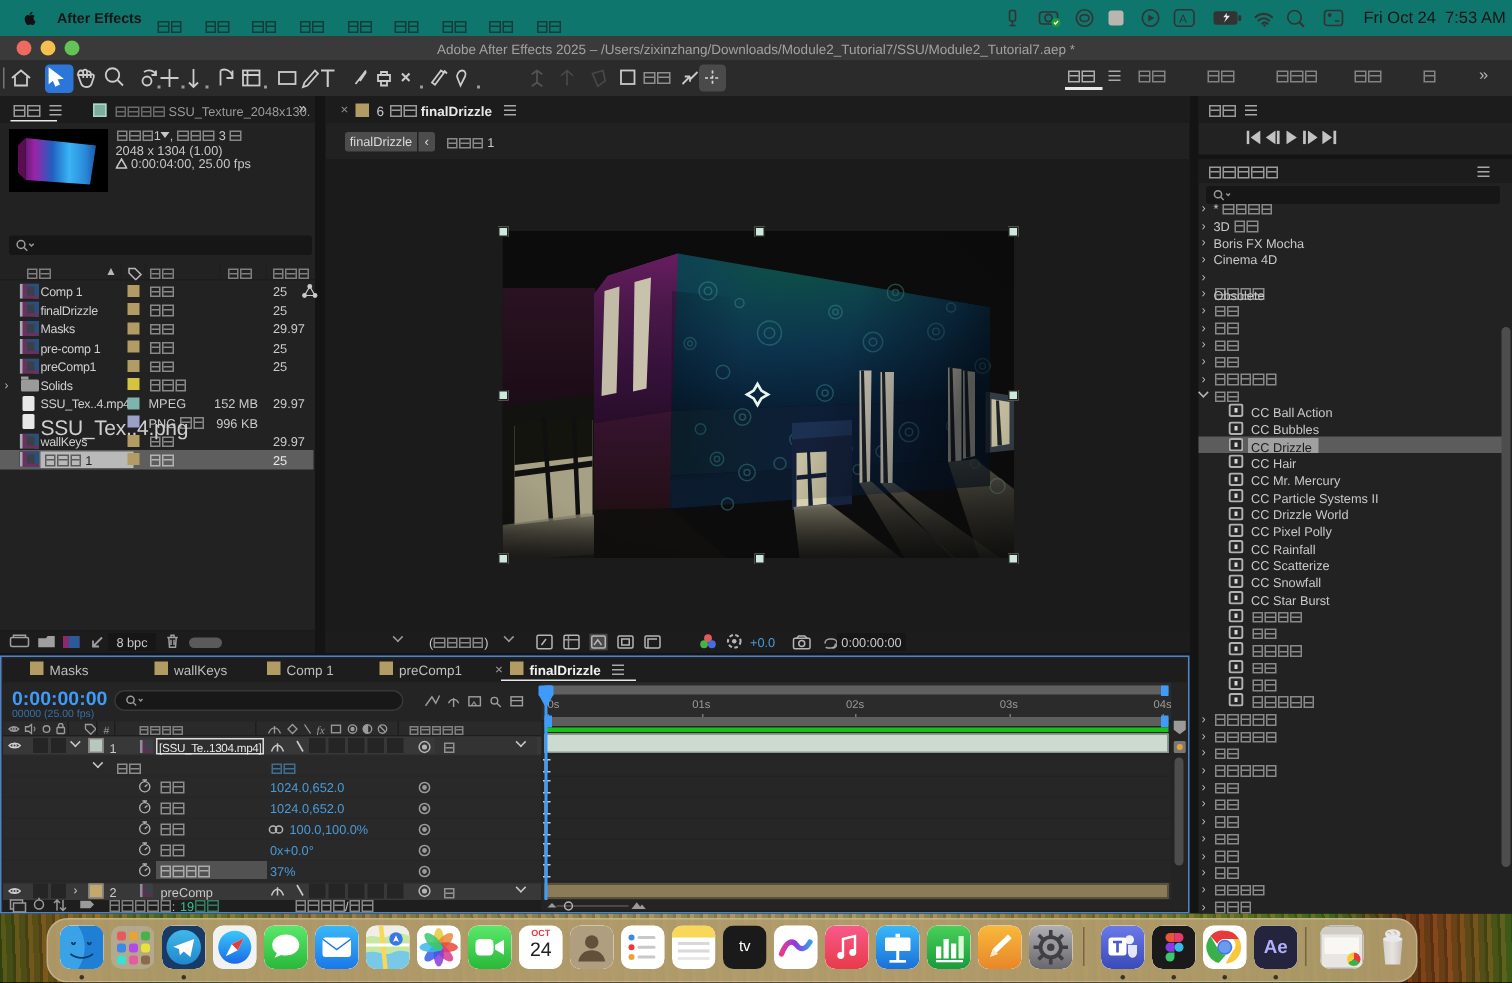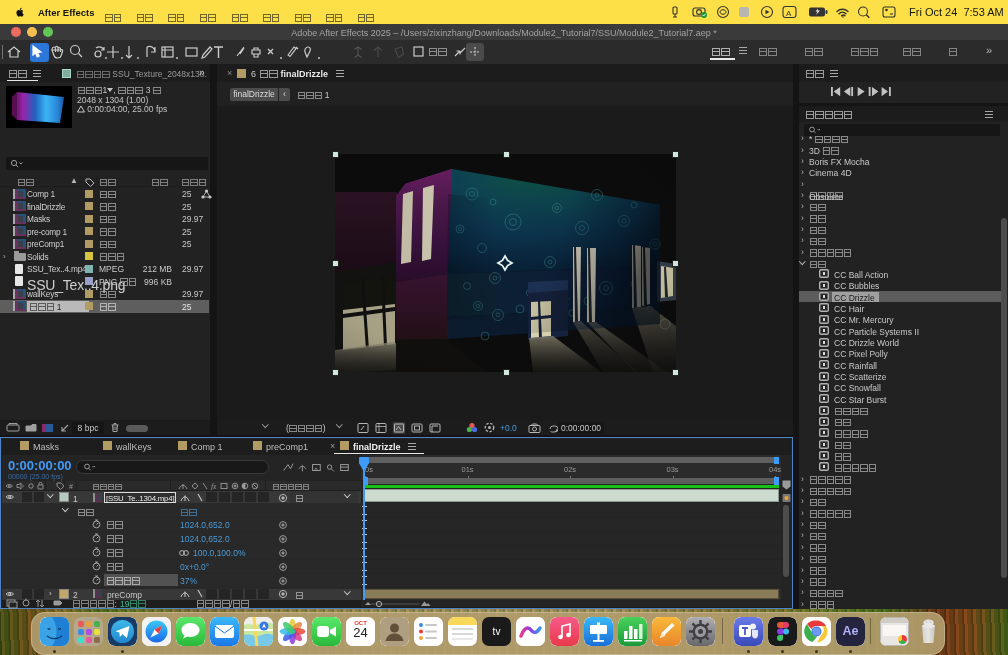--- a/index.html
+++ b/index.html
@@ -11,21 +11,21 @@
 .c8{width:7.5px;height:7.5px;margin:0 .5px}
 .c7{width:6.5px;height:6.5px;margin:0 .5px}
 .ck{display:inline-block;width:4.5px;height:4.5px;border-right:1.2px solid currentColor;border-bottom:1.2px solid currentColor;transform:rotate(45deg);vertical-align:1.5px}
 .td{display:inline-block;width:0;height:0;border-left:3.2px solid transparent;border-right:3.2px solid transparent;border-top:4.2px solid currentColor;vertical-align:1px}
 .hm{position:absolute;width:8px;height:7px;background:linear-gradient(currentColor,currentColor) 0 0/100% 1.2px no-repeat,linear-gradient(currentColor,currentColor) 0 3px/100% 1.2px no-repeat,linear-gradient(currentColor,currentColor) 0 6px/100% 1.2px no-repeat;color:#a8a8a8}
 </style></head><body>
 <div id="scr">
 <div class="abs" style="left:0;top:605px;width:1008px;height:50px;background:
 linear-gradient(90deg,#3a4a14 0%,#6a4a1a 3%,#8a6a28 6%,#4a6a1e 10%,#6a7a28 14%,#8a7040 20%,#9a8a50 30%,#a89868 45%,#a89868 60%,#907a40 70%,#6a7a28 80%,#3f6b1e 88%,#6a2a14 93%,#7a3a18 96%,#3a5a18 100%)"></div>
 <div class="abs" style="left:0;top:605px;width:1008px;height:50px;background:repeating-linear-gradient(88deg,rgba(20,40,5,.35) 0 2px,rgba(200,140,40,.25) 2px 5px,rgba(60,90,20,.3) 5px 9px);opacity:.8"></div>
-<div class="abs" style="left:0;top:0;width:1008px;height:24px;background:#fde047;color:#161616;font-size:13px">
+<div class="abs" style="left:0;top:0;width:1008px;height:24px;background:#0f766e;color:#161616;font-size:13px">
 <svg class="abs" style="left:15px;top:7px" width="9" height="11" viewBox="0 0 14 16">
 <path fill="#111" d="M11.3 7.9c0-1.6 1.3-2.4 1.4-2.4-.8-1.1-2-1.3-2.4-1.3-1-.1-2 .6-2.5.6S6.5 4.2 5.6 4.2c-1.1 0-2.2.7-2.8 1.7-1.2 2.1-.3 5.2.9 6.9.6.8 1.3 1.8 2.2 1.7.9 0 1.2-.6 2.3-.6s1.4.6 2.3.6 1.6-.8 2.1-1.7c.7-1 1-1.9 1-2-.1 0-1.9-.7-1.9-2.9zM9.6 2.9c.5-.6.8-1.4.7-2.2-.7 0-1.6.5-2.1 1.1-.5.5-.9 1.4-.8 2.2.9.1 1.7-.4 2.2-1.1z"></path>
       </svg>
 <b class="abs" style="left:38px;top:7px;font-size:9.5px">After Effects</b>
 <span class="abs" style="left:104.5px;top:8.5px;color:#1a1a1a"><i class="c8"></i><i class="c8"></i></span>
 <span class="abs" style="left:136.0px;top:8.5px;color:#1a1a1a"><i class="c8"></i><i class="c8"></i></span>
 <span class="abs" style="left:167.5px;top:8.5px;color:#1a1a1a"><i class="c8"></i><i class="c8"></i></span>
 <span class="abs" style="left:199.0px;top:8.5px;color:#1a1a1a"><i class="c8"></i><i class="c8"></i></span>
 <span class="abs" style="left:231.0px;top:8.5px;color:#1a1a1a"><i class="c8"></i><i class="c8"></i></span>
 <span class="abs" style="left:262.5px;top:8.5px;color:#1a1a1a"><i class="c8"></i><i class="c8"></i></span>
@@ -204,21 +204,21 @@
 <span class="abs" style="left:3px;top:251.5px;color:#b0b0b0;font-size:8px">›</span>
 <div class="abs" style="left:14px;top:252.5px;width:12px;height:8px;background:#9a9a9a;border-radius:1px"></div>
 <div class="abs" style="left:14px;top:251.0px;width:5px;height:2px;background:#9a9a9a"></div>
 <span class="abs" style="left:27px;top:251.5px;color:#cfcfcf;font-size:8.3px;letter-spacing:-.2px">Solids</span>
 <div class="abs" style="left:85px;top:252.0px;width:8px;height:8px;background:#d6c340"></div>
 <span class="abs" style="left:99px;top:251.5px;color:#c9c9c9;font-size:8.5px"><i class="c8"></i><i class="c8"></i><i class="c8"></i></span>
 <div class="abs" style="left:15px;top:263.5px;width:8px;height:10px;background:#e8e8e8;border-radius:1px"></div>
 <span class="abs" style="left:27px;top:264.0px;color:#cfcfcf;font-size:8.3px;letter-spacing:-.2px">SSU_Tex..4.mp4</span>
 <div class="abs" style="left:85px;top:264.5px;width:8px;height:8px;background:#7fb4ae"></div>
 <span class="abs" style="left:99px;top:264.0px;color:#c9c9c9;font-size:8.5px">MPEG</span>
-<span class="abs" style="left:142px;top:264.0px;color:#c9c9c9;font-size:8.5px;width:30px;text-align:right;display:inline-block;white-space:nowrap">212 MB</span>
+<span class="abs" style="left:142px;top:264.0px;color:#c9c9c9;font-size:8.5px;width:30px;text-align:right;display:inline-block;white-space:nowrap">152 MB</span>
 <span class="abs" style="left:182px;top:264.0px;color:#c9c9c9;font-size:8.5px">29.97</span>
 <div class="abs" style="left:15px;top:276.0px;width:8px;height:10px;background:#e8e8e8;border-radius:1px"></div>
 <span class="abs" style="left:27px;top:276.5px;color:#cfcfcf;font-size:14px;letter-spacing:-.2px">SSU_Tex..4.png</span>
 <div class="abs" style="left:85px;top:277.0px;width:8px;height:8px;background:#9aa0c8"></div>
 <span class="abs" style="left:99px;top:276.5px;color:#c9c9c9;font-size:8.5px">PNG&nbsp;<i class="c8"></i><i class="c8"></i></span>
 <span class="abs" style="left:142px;top:276.5px;color:#c9c9c9;font-size:8.5px;width:30px;text-align:right;display:inline-block;white-space:nowrap">996 KB</span>
 <div class="abs" style="left:13px;top:288.5px;width:13px;height:10px;background:#3a3f4a;box-shadow:inset 2px 0 0 #a8acb0, inset 5px -2px 0 #6a3060, inset -3px 2px 0 #28517a"></div>
 <span class="abs" style="left:27px;top:289.0px;color:#cfcfcf;font-size:8.3px;letter-spacing:-.2px">wallKeys</span>
 <div class="abs" style="left:85px;top:289.5px;width:8px;height:8px;background:#b39c63"></div>
 <span class="abs" style="left:99px;top:289.0px;color:#c9c9c9;font-size:8.5px"><i class="c8"></i><i class="c8"></i></span>

